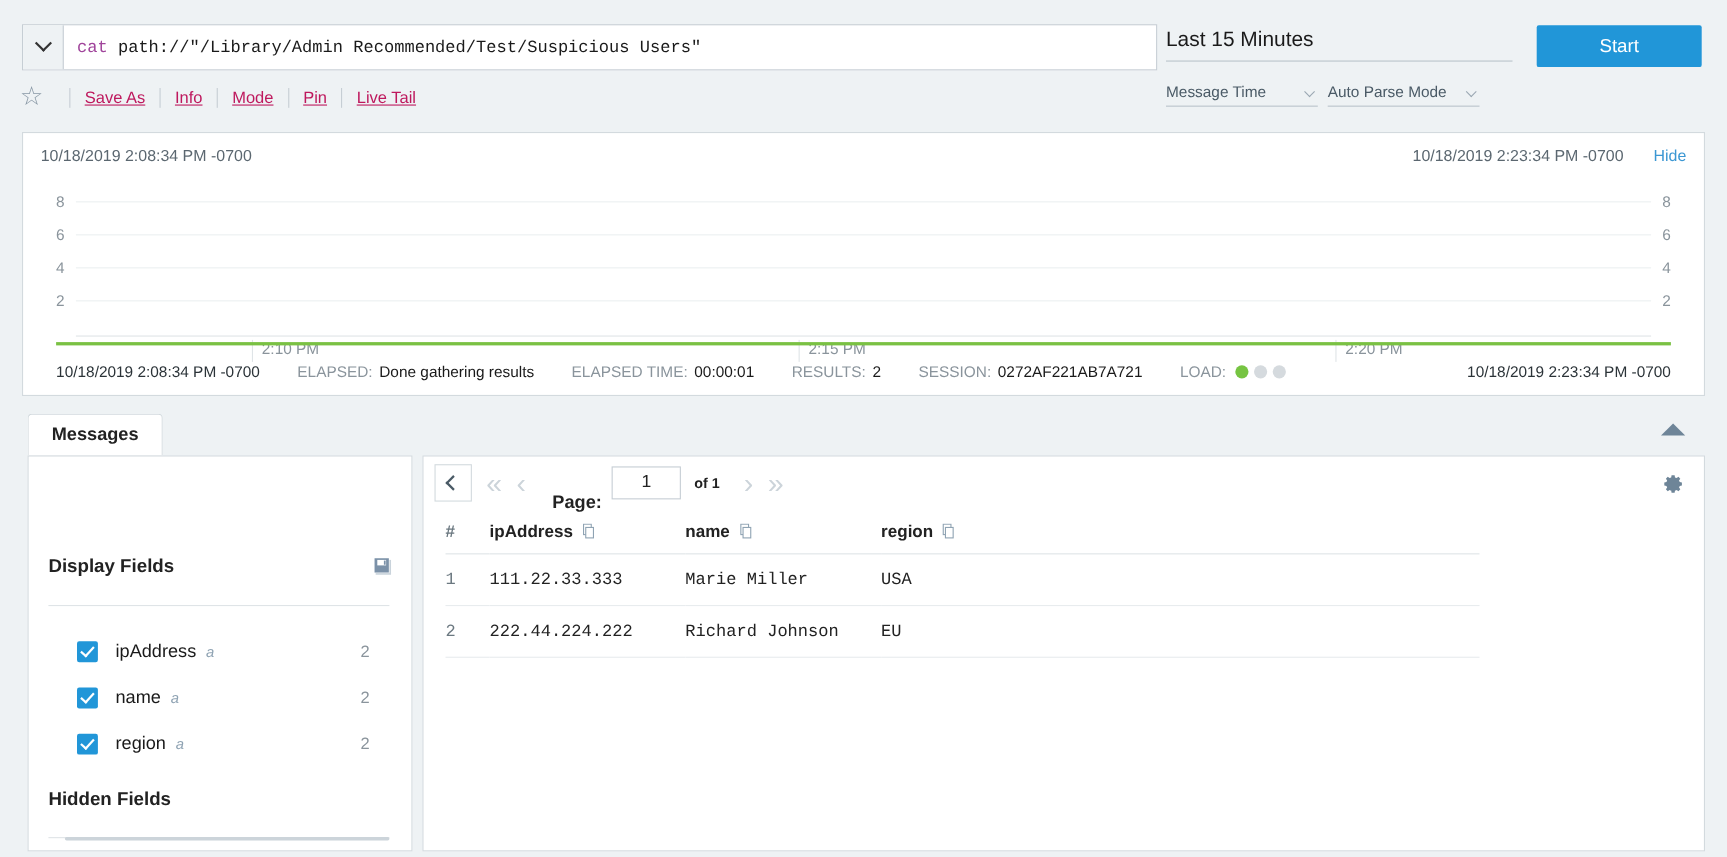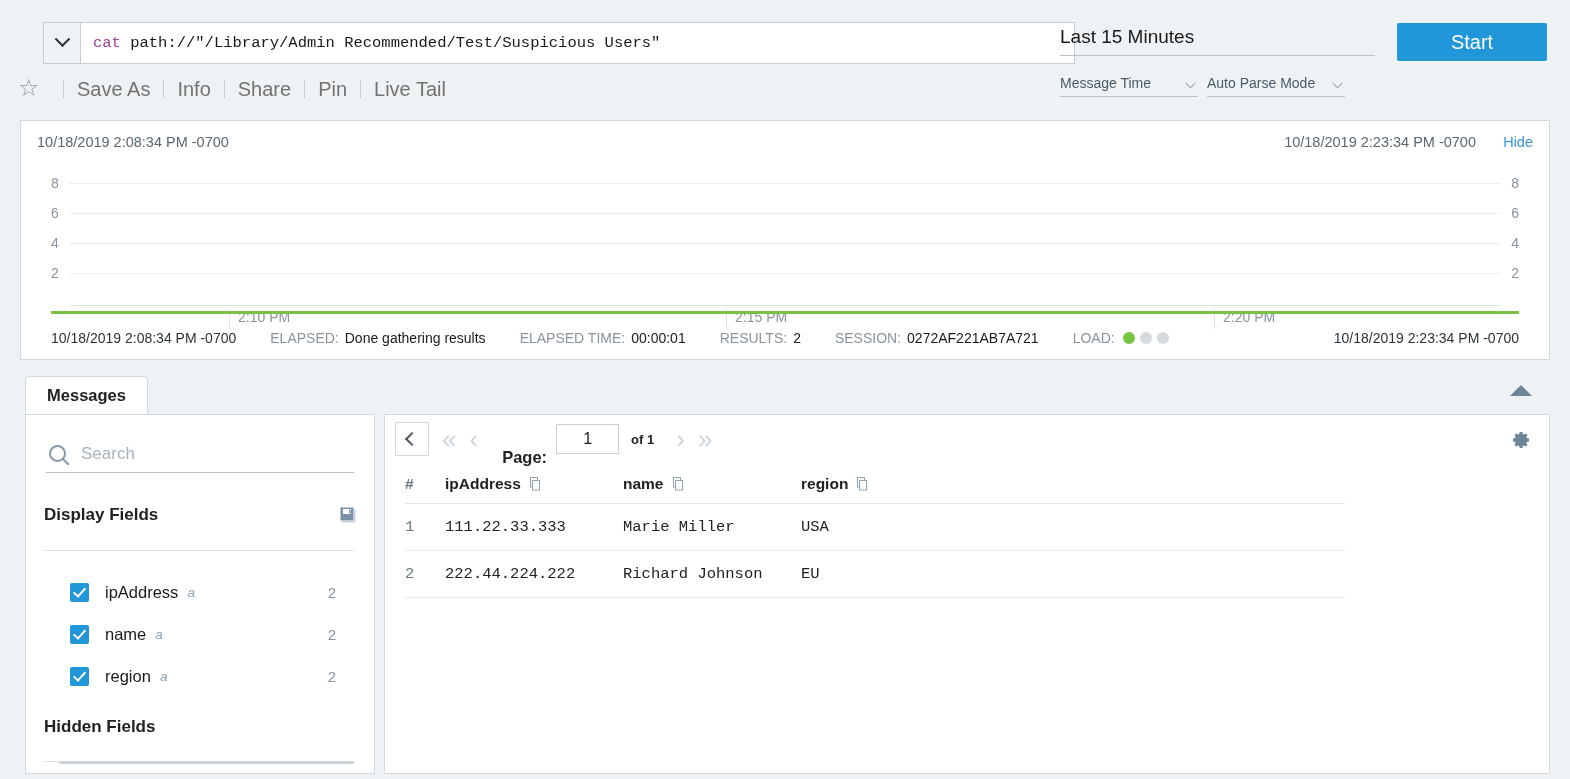--- a/index.html
+++ b/index.html
@@ -17,21 +17,20 @@
     position: absolute; left: 0; top: 0;
     width: 1570px; height: 113px;
     background: #eef2f4;
   }
   .query-row {
     position: absolute; left: 20px; top: 22px;
     width: 1032px; height: 42px;
     display: flex; align-items: stretch;
     border: 1px solid #c6ced4;
     background: #fff;
-    margin-left: 23px;
   }
   .query-dropdown {
     width: 37px;
     background: #eef2f4;
     border-right: 1px solid #c6ced4;
     display: flex; align-items: center; justify-content: center;
     cursor: pointer;
   }
   .chev-dn {
     width: 11px; height: 11px;
@@ -58,21 +57,21 @@
   .star {
     width: 22px; height: 22px; margin-right: 10px;
     position: relative; cursor: pointer;
     color: #8a99a6;
     font-size: 24px; line-height: 20px;
   }
   .vsep {
     width: 1px; height: 18px; background: #c6ced4; margin: 0 13px;
   }
   .hlink {
-    color: #737373; font-size: 20px; cursor: pointer; white-space: nowrap;
+    color: #be185d; font-size: 15px; cursor: pointer; white-space: nowrap; text-decoration: underline;
   }
 
   .timerange-wrap {
     position: absolute; left: 1060px; top: 24px; width: 315px;
   }
   .timerange {
     width: 100%; border: none; outline: none;
     border-bottom: 1px solid #b9c3ca;
     font-size: 19px; color: #1a1a1a;
     padding: 2px 0 7px 0; background: transparent;
@@ -94,21 +93,21 @@
     width: 7px; height: 7px;
     border-right: 1.5px solid #9aa7b2;
     border-bottom: 1.5px solid #9aa7b2;
     transform: rotate(45deg);
   }
   .start-btn {
     position: absolute; left: 1397px; top: 23px;
     width: 150px; height: 38px;
     background: #2196d8; color: #fff;
     border: none; border-radius: 2px;
-    font-size: 20px; cursor: pointer;
+    font-size: 17px; cursor: pointer;
     font-family: "Liberation Sans", sans-serif;
   }
 
   
   .chart-panel {
     position: absolute; left: 20px; top: 120px;
     width: 1530px; height: 240px;
     background: #fff;
     border: 1px solid #d3dade;
   }
@@ -349,21 +348,21 @@
     <div class="query-text"><span class="kw">cat</span><span> path://"/Library/Admin Recommended/Test/Suspicious Users"</span></div>
   </div>
 
   <div class="links-row">
     <span class="star">☆</span>
     <span class="vsep"></span>
     <span class="hlink">Save As</span>
     <span class="vsep"></span>
     <span class="hlink">Info</span>
     <span class="vsep"></span>
-    <span class="hlink">Share</span>
+    <span class="hlink">Mode</span>
     <span class="vsep"></span>
     <span class="hlink">Pin</span>
     <span class="vsep"></span>
     <span class="hlink">Live Tail</span>
   </div>
 
   <div class="timerange-wrap">
     <input class="timerange" value="Last 15 Minutes" style="">
   </div>
 
@@ -444,24 +443,20 @@
 </div>
 
 <div class="tabstrip">
   <div class="tab">
     <span>Messages</span>
   </div>
   <div class="collapse-arrow"></div>
 </div>
 
 <div class="fields-panel">
-  <div class="search-box">
-    <span class="mag"></span>
-    <input class="search-inp" placeholder="Search" style="">
-  </div>
 
   <div class="sec-head" style="top:90px">Display Fields</div>
   <svg class="floppy" style="top:92px" viewBox="0 0 16 16">
     <rect x="0.5" y="0.5" width="13" height="13" fill="#7b91a8"></rect>
     <rect x="3" y="2" width="8" height="5" fill="#fff"></rect>
     <rect x="9" y="2.6" width="1.6" height="3.8" fill="#7b91a8"></rect>
     <rect x="14" y="2" width="1.5" height="12.5" fill="#c9d3db"></rect>
     <rect x="1.5" y="14" width="14" height="1.5" fill="#c9d3db"></rect>
   </svg>
   <div class="hr-line" style="top:135px"></div>

